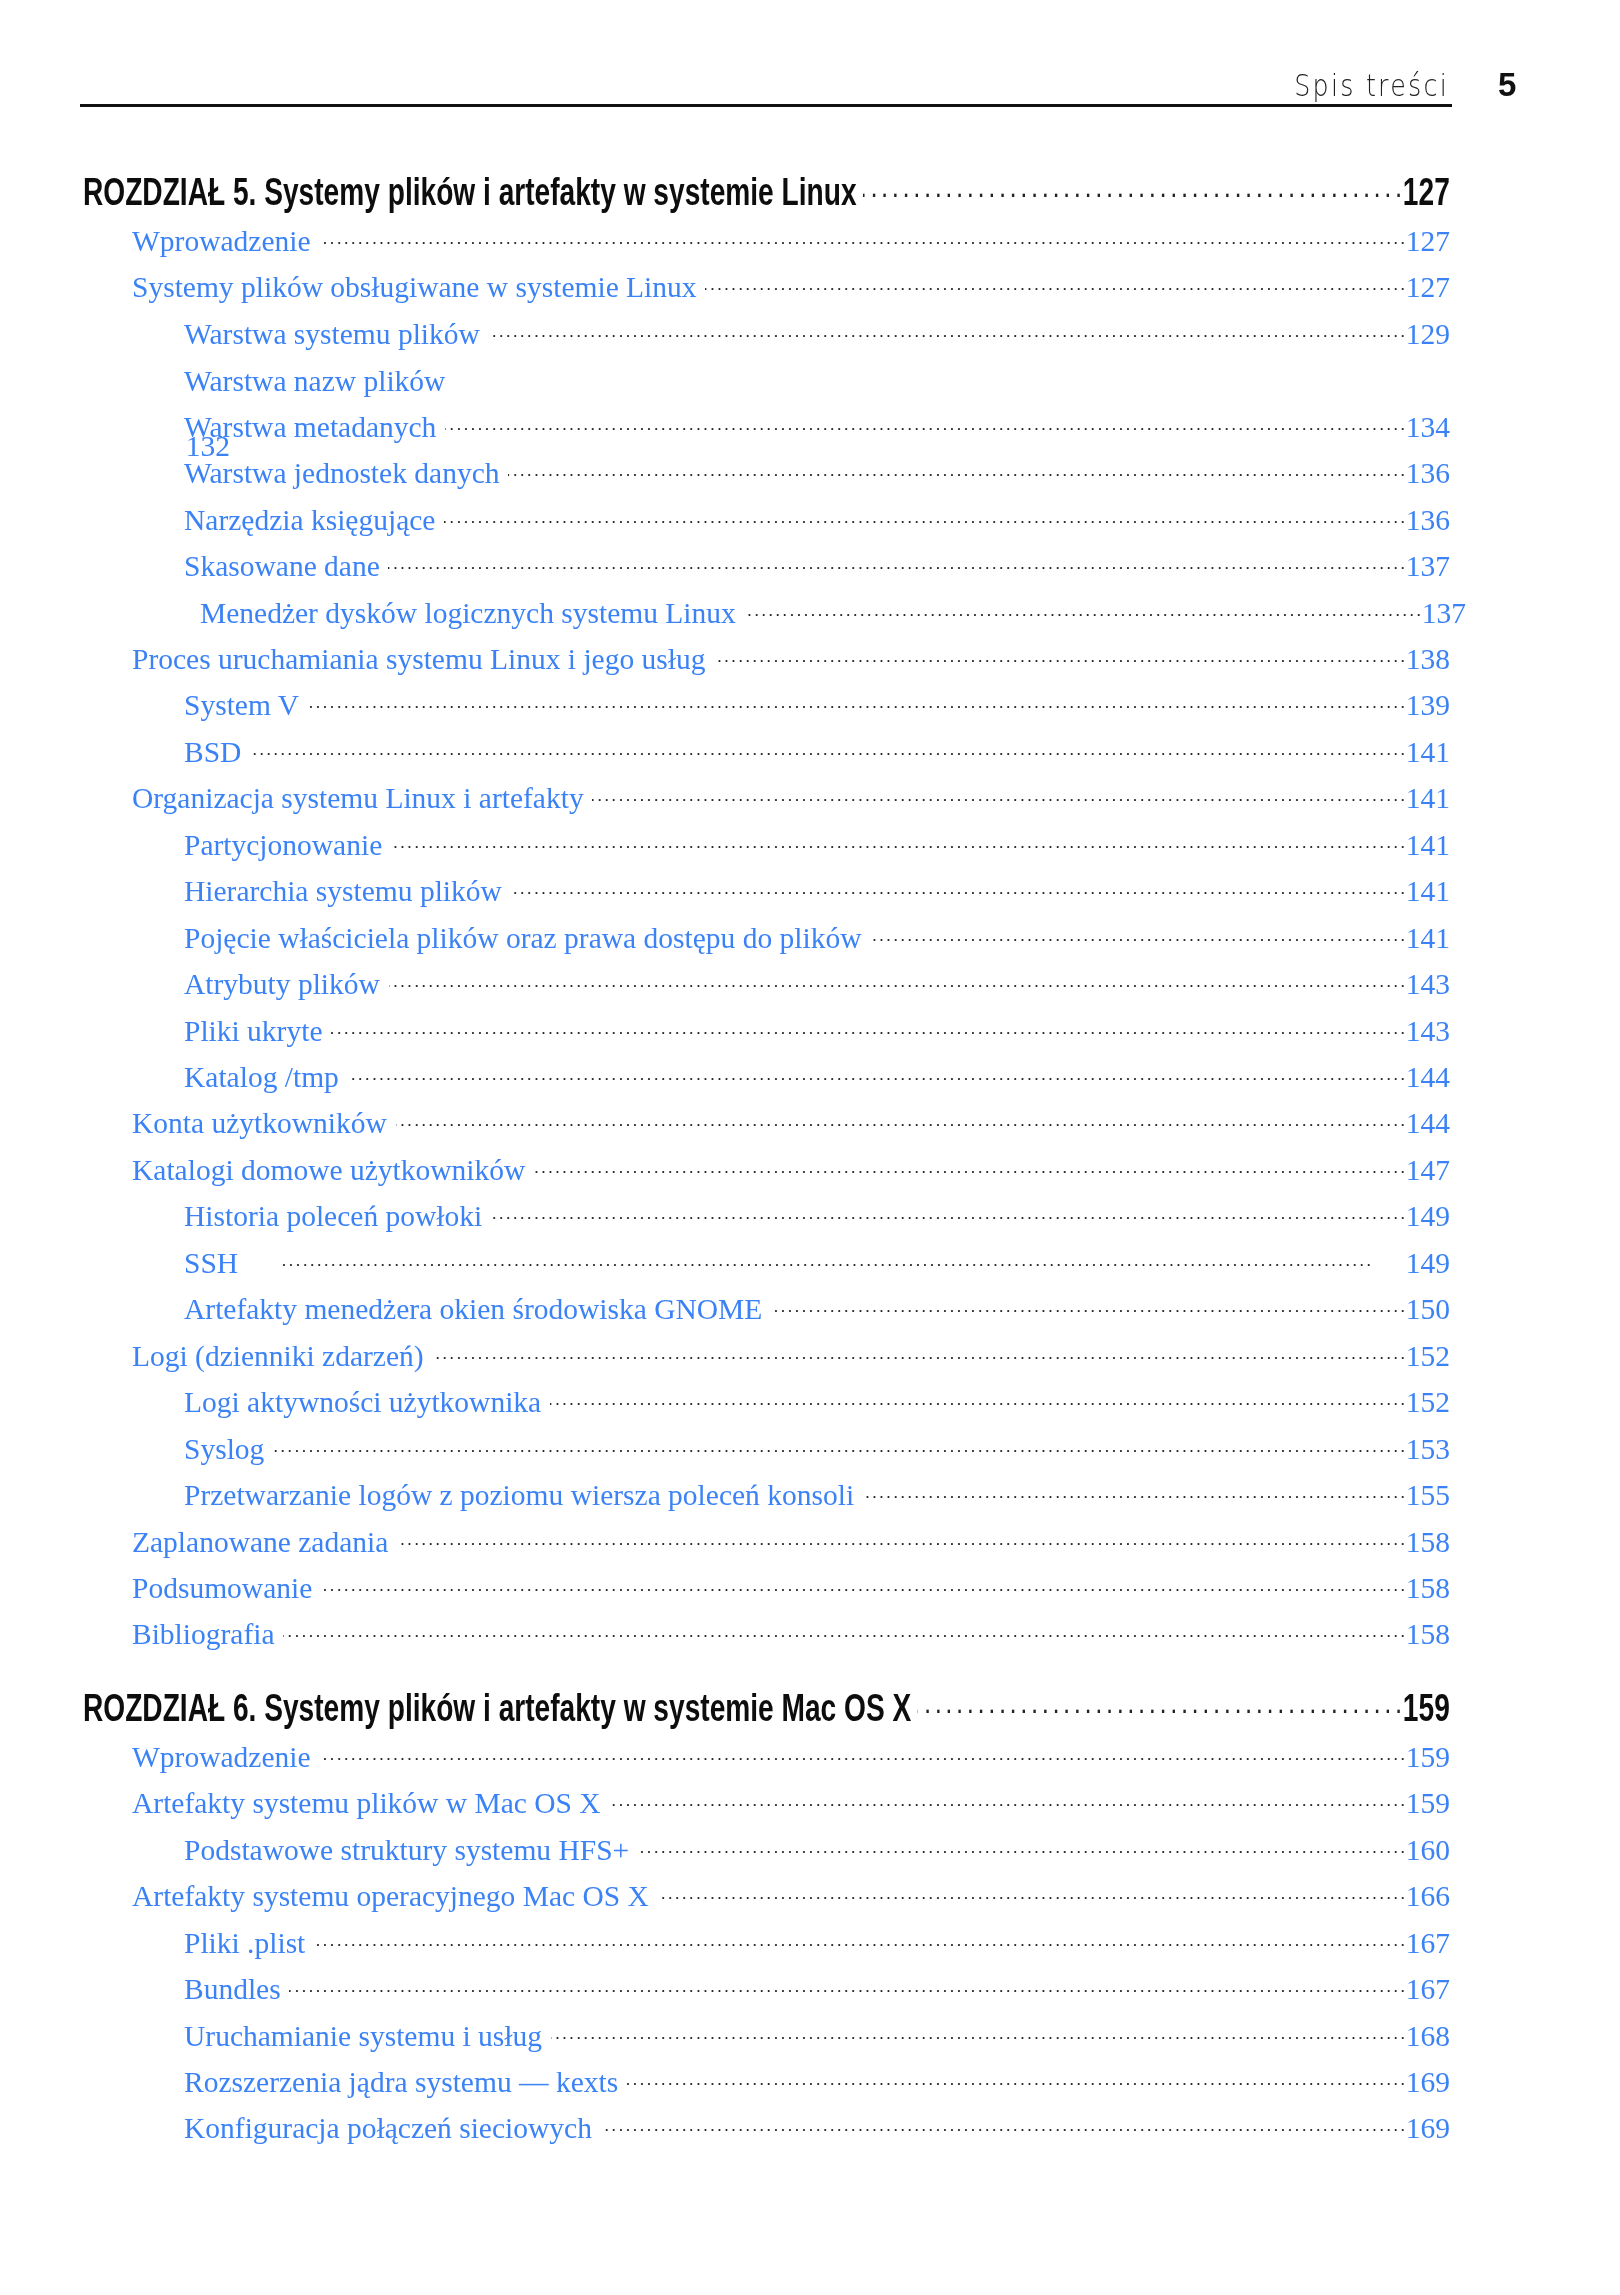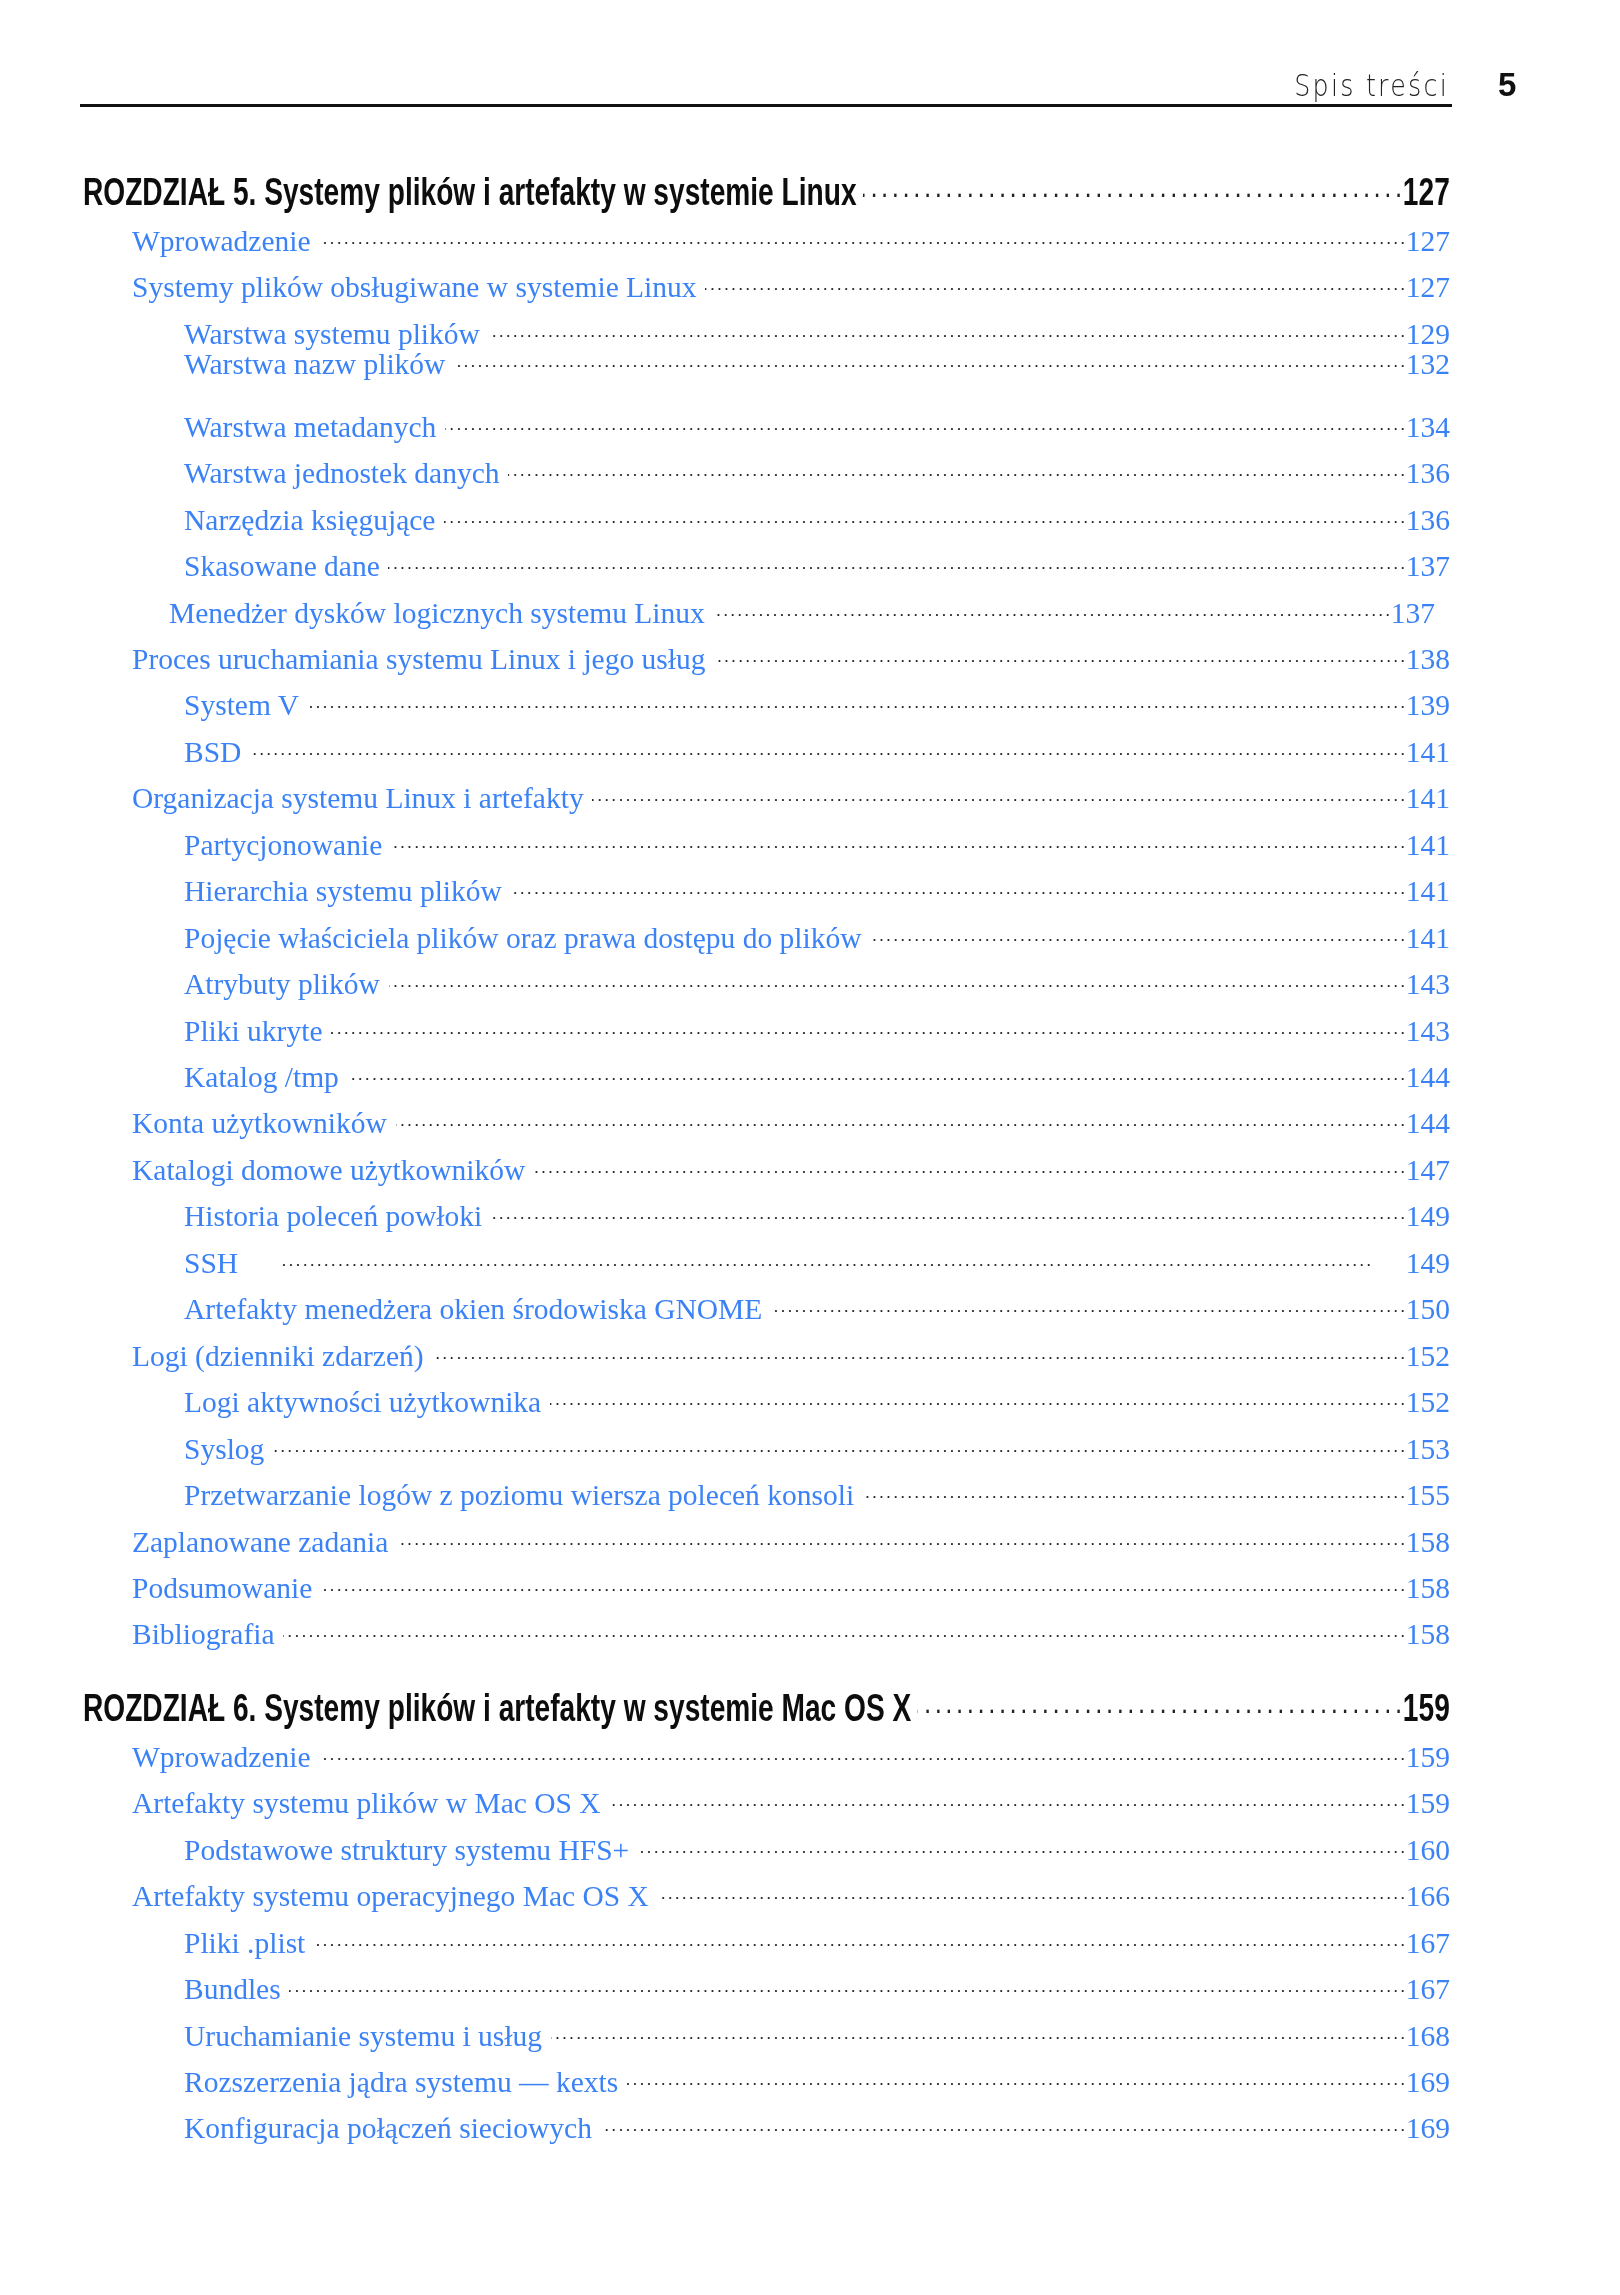--- a/index.html
+++ b/index.html
@@ -62,21 +62,21 @@
     <div class="row entry level-1" style="left: 132px; width: 1318px; top: 267px;">
       <span class="label">Systemy plików obsługiwane w systemie Linux</span>
       <span class="leader"></span>
       <span class="page">127</span>
     </div>
     <div class="row entry level-2" style="left: 184px; width: 1266px; top: 314px;">
       <span class="label">Warstwa systemu plików</span>
       <span class="leader"></span>
       <span class="page">129</span>
     </div>
-    <div class="row entry level-2" style="left: 184px; width: 1266px; top: 344px;">
+    <div class="row entry level-2" style="left: 184px; width: 1266px; top: 364px; flex-direction: column;">
       <span class="label">Warstwa nazw plików</span>
       <span class="leader"></span>
       <span class="page">132</span>
     </div>
     <div class="row entry level-2" style="left: 184px; width: 1266px; top: 407px;">
       <span class="label">Warstwa metadanych</span>
       <span class="leader"></span>
       <span class="page">134</span>
     </div>
     <div class="row entry level-2" style="left: 184px; width: 1266px; top: 453px;">
@@ -87,21 +87,21 @@
     <div class="row entry level-2" style="left: 184px; width: 1266px; top: 500px;">
       <span class="label">Narzędzia księgujące</span>
       <span class="leader"></span>
       <span class="page">136</span>
     </div>
     <div class="row entry level-2" style="left: 184px; width: 1266px; top: 546px;">
       <span class="label">Skasowane dane</span>
       <span class="leader"></span>
       <span class="page">137</span>
     </div>
-    <div class="row entry level-2" style="left: 169px; width: 1266px; top: 593px;">
+    <div class="row entry level-2" style="left: 200px; width: 1266px; top: 593px;">
       <span class="label">Menedżer dysków logicznych systemu Linux</span>
       <span class="leader"></span>
       <span class="page">137</span>
     </div>
     <div class="row entry level-1" style="left: 132px; width: 1318px; top: 639px;">
       <span class="label">Proces uruchamiania systemu Linux i jego usług</span>
       <span class="leader"></span>
       <span class="page">138</span>
     </div>
     <div class="row entry level-2" style="left: 184px; width: 1266px; top: 685px;">

